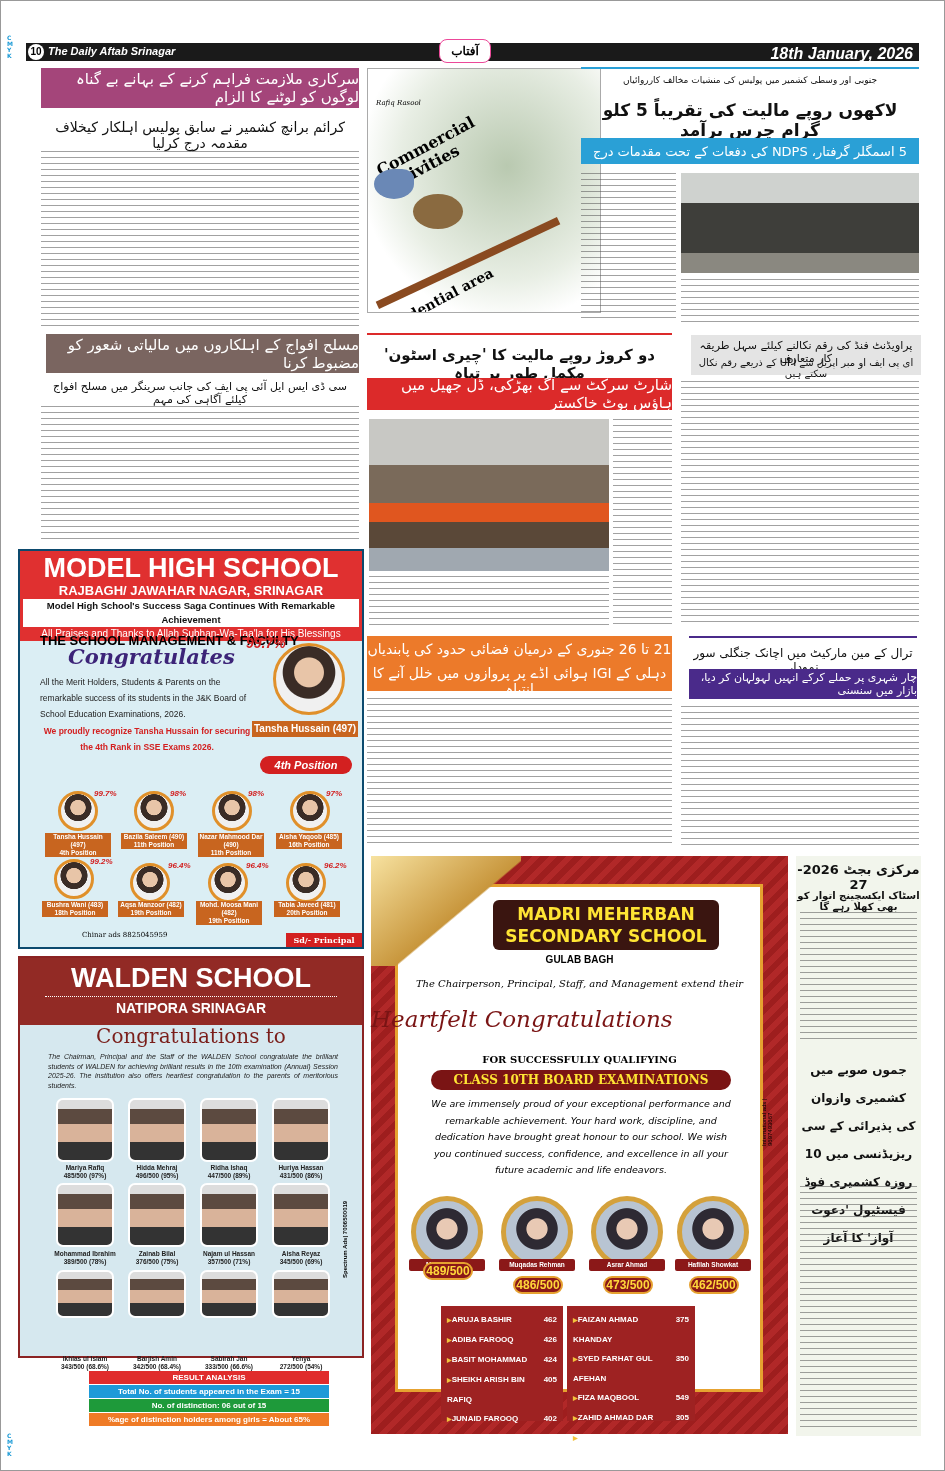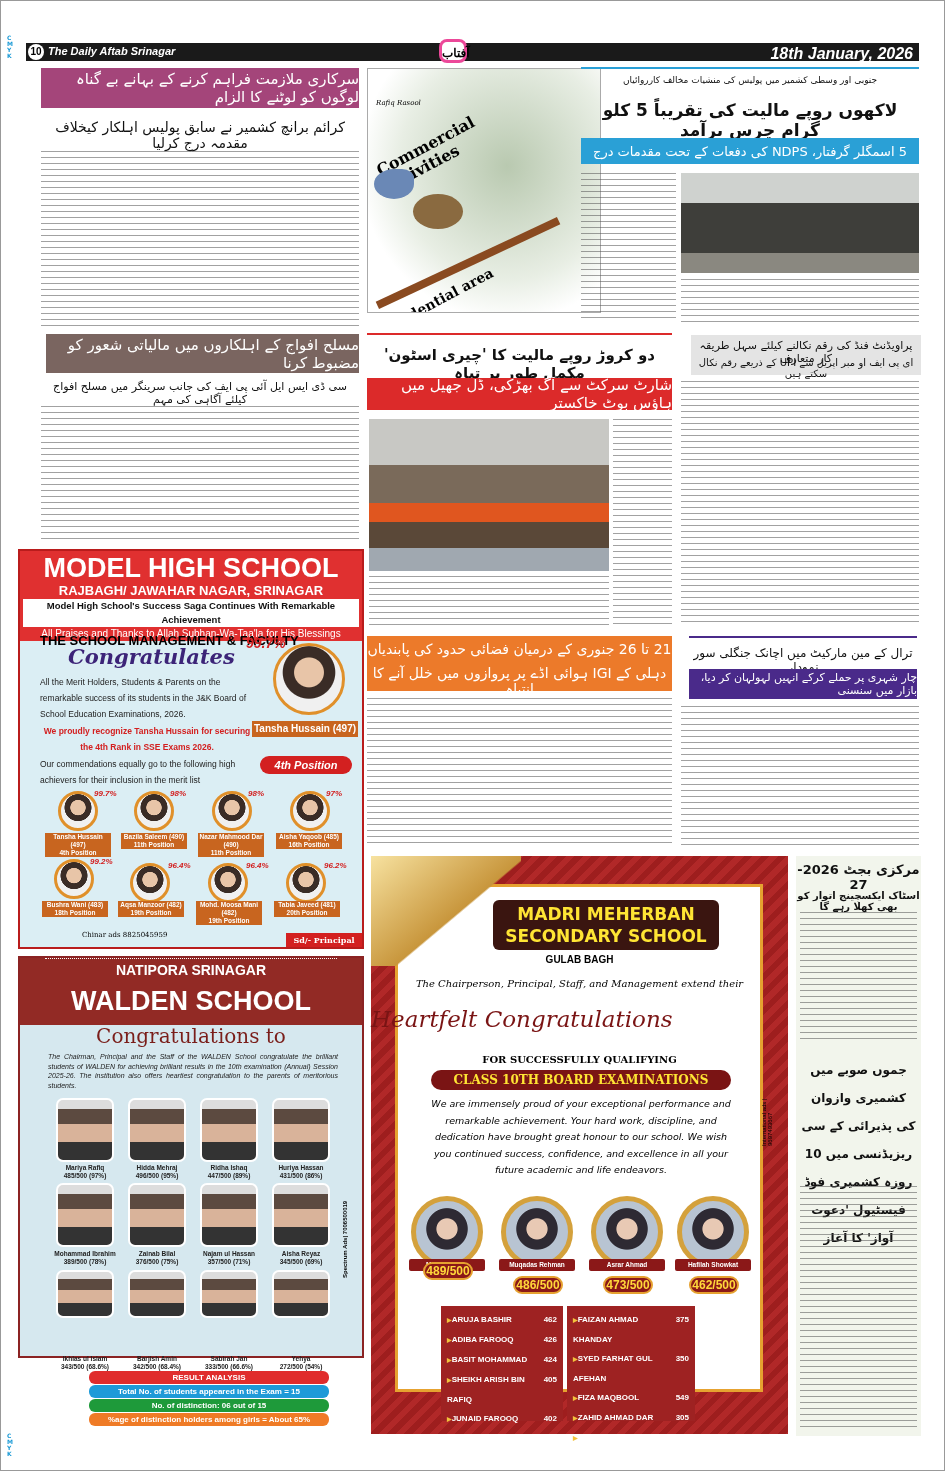--- a/index.html
+++ b/index.html
@@ -5,40 +5,40 @@
 *{box-sizing:border-box;margin:0;padding:0}
 body{width:945px;height:1471px;background:#fff;font-family:"DejaVu Sans",sans-serif;position:relative;overflow:hidden;border:1px solid #999}
 .abs{position:absolute}
 .txtlines{position:absolute;background:repeating-linear-gradient(180deg,#555 0 1px,transparent 1px 6px);opacity:.55}
 .cmyk{position:absolute;left:6px;width:8px;font-size:6px;line-height:6px;font-weight:bold;color:#1a9ad6}
 
 .mast{left:25px;top:42px;width:893px;height:18px;background:#1a1a1a;color:#fff;font-family:"Liberation Sans",sans-serif;font-weight:bold;font-style:italic;font-size:11px}
 .mast .pg{position:absolute;left:2px;top:1px;width:16px;height:16px;border-radius:50%;background:#fff;color:#000;font-size:10px;text-align:center;line-height:16px;font-style:normal}
 .mast .name{position:absolute;left:22px;top:2px}
 .mast .date{position:absolute;right:6px;top:2px;font-size:16px}
-.mast .logo{position:absolute;left:413px;top:-4px;width:28px;height:24px;border:3px solid #ec4899;background:#fff;color:#000;border-radius:8px;text-align:center;font-size:12px;line-height:22px;font-style:normal}
+.mast .logo{position:absolute;left:413px;top:-4px;width:52px;height:24px;border:1px solid #ec4899;background:#fff;color:#000;border-radius:8px;text-align:center;font-size:12px;line-height:22px;font-style:normal}
 .hband{position:absolute;color:#fff;font-size:15px;display:flex;align-items:center;justify-content:center;direction:rtl}
 .sub{position:absolute;font-size:13px;color:#111;text-align:center;direction:rtl}
 .photo{position:absolute;background:linear-gradient(160deg,#9a9a90,#5a5548 60%,#3e3a34)}
 
-.mhs{left:17px;top:548px;width:346px;height:400px;background:#dbeef4;border:2px solid #b91c1c}
+.mhs{left:17px;top:548px;width:346px;height:400px;background:#dbeef4;border:2px solid #0c4a6e}
 .mhs .top{background:#e03030;color:#fff;text-align:center;padding-top:2px}
 .mhs .t1{font-family:"Liberation Sans",sans-serif;font-weight:bold;font-size:27px;line-height:30px}
 .mhs .t2{font-family:"Liberation Sans",sans-serif;font-weight:bold;font-size:13px;line-height:16px}
 .mhs .t3{background:#fff;color:#111;font-family:"Liberation Sans",sans-serif;font-weight:bold;font-size:9.5px;line-height:14px;margin:0 3px}
 .mhs .t4{font-family:"Liberation Sans",sans-serif;font-size:10px;line-height:14px}
 .circ{position:absolute;border-radius:50%;border:3px solid #e0902a;background:radial-gradient(circle at 50% 40%,#e8c5a8 0 28%,#3a2c26 30% 50%,#f0f0f0 52%)}
 .rib{position:absolute;background:#c8651f;color:#fff;font-family:"Liberation Sans",sans-serif;font-size:6.5px;line-height:8px;text-align:center;font-weight:bold}
 .pct{position:absolute;color:#d32020;font-family:"Liberation Sans",sans-serif;font-weight:bold;font-style:italic;font-size:8px}
 
 .wal{left:17px;top:955px;width:346px;height:402px;background:#d6e8ef;border:2px solid #8b2323}
 .wal .top{background:#922a25;color:#fff;text-align:center;height:67px}
 .card{position:absolute;width:58px;height:64px;border-radius:7px;background:linear-gradient(180deg,#ddd 0 15%,#5c4a40 15% 40%,#d9b39a 40% 70%,#333 70%);border:2px solid #fff}
 .cname{position:absolute;width:80px;text-align:center;font-family:"Liberation Sans",sans-serif;font-weight:bold;font-size:6.5px;line-height:8px;color:#222}
-.pill{position:absolute;left:70px;width:240px;height:13px;border-radius:6px;color:#fff;text-align:center;font-family:"Liberation Sans",sans-serif;font-weight:bold;font-size:8px;line-height:13px}
+.pill{position:absolute;left:70px;width:240px;height:13px;border-radius:0;color:#fff;text-align:center;font-family:"Liberation Sans",sans-serif;font-weight:bold;font-size:8px;line-height:13px}
 
 .mm{left:370px;top:855px;width:417px;height:578px;background:repeating-linear-gradient(135deg,#9e1e1e 0 6px,#b12828 6px 12px)}
 .mm .inner{position:absolute;left:24px;top:28px;width:368px;height:508px;background:#fff;border:3px solid #e6a230}
 .mm .gold{position:absolute;left:0;top:0;width:150px;height:110px;background:linear-gradient(140deg,#f7e2a0,#c8963c 55%,transparent 56%)}
 .mm .title{position:absolute;left:122px;top:44px;width:226px;height:50px;background:#3a1510;border-radius:6px;color:#ffe534;text-align:center;font-family:"DejaVu Sans",sans-serif;font-weight:bold;font-size:17px;line-height:22px;padding-top:3px}
 .mmc{position:absolute;width:72px;height:72px;border-radius:50%;border:5px solid #d4a13c;background:radial-gradient(circle at 50% 45%,#e8c9b4 0 22%,#2e2a33 24% 44%,#b8c4d2 46%)}
 .mmname{position:absolute;width:76px;height:12px;background:#8b1818;color:#fff;font-family:"Liberation Sans",sans-serif;font-weight:bold;font-size:6.5px;line-height:12px;text-align:center;border-radius:2px}
 .mmscore{position:absolute;width:50px;height:18px;background:#8b1818;border:2px solid #e6a230;border-radius:9px;color:#ffd83a;font-family:"Liberation Sans",sans-serif;font-weight:bold;font-size:12px;line-height:14px;text-align:center}
 .list{position:absolute;top:1305px;height:115px;background:#9e2222;padding:4px 6px;font-family:"Liberation Sans",sans-serif;font-weight:bold;font-size:8px;color:#fff}
 .list .row{display:flex;justify-content:space-between;line-height:19px}
@@ -118,21 +118,20 @@
   <div class="top">
     <div class="t1">MODEL HIGH SCHOOL</div>
     <div class="t2">RAJBAGH/ JAWAHAR NAGAR, SRINAGAR</div>
     <div class="t3">Model High School's Success Saga Continues With Remarkable Achievement</div>
     <div class="t4">All Praises and Thanks to Allah Subhan-Wa-Taa'la for His Blessings</div>
   </div>
   <div class="abs" style="left:20px;top:82px;font-family:'Liberation Sans',sans-serif;font-weight:bold;font-size:13px">THE SCHOOL MANAGEMENT &amp; FACULTY</div>
   <div class="abs" style="left:48px;top:93px;font-family:'DejaVu Serif',serif;font-weight:bold;font-style:italic;font-size:21px;color:#3c2478">Congratulates</div>
   <div class="abs" style="left:20px;top:123px;width:214px;font-family:'Liberation Sans',sans-serif;font-size:8.5px;line-height:16px;color:#222">All the Merit Holders, Students &amp; Parents on the remarkable success of its students in the J&amp;K Board of School Education Examinations, 2026.</div>
   <div class="abs" style="left:20px;top:172px;width:214px;font-family:'Liberation Sans',sans-serif;font-size:8.5px;line-height:16px;color:#d32020;font-weight:bold;text-align:center">We proudly recognize Tansha Hussain for securing the 4th Rank in SSE Exams 2026.</div>
-  <div class="abs" style="left:20px;top:205px;width:214px;font-family:'Liberation Sans',sans-serif;font-size:8.5px;line-height:16px;color:#222">Our commendations equally go to the following high achievers for their inclusion in the merit list</div>
   <div class="pct" style="left:226px;top:84px;font-size:14px">99.7%</div>
   <div class="circ" style="left:253px;top:92px;width:72px;height:72px"></div>
   <div class="rib" style="left:232px;top:170px;width:106px;height:16px;font-size:10px;line-height:16px">Tansha Hussain (497)</div>
   <div class="abs" style="left:240px;top:205px;width:92px;height:18px;border-radius:9px;background:#d32020;color:#fff;text-align:center;font-family:'Liberation Sans',sans-serif;font-weight:bold;font-style:italic;font-size:11px;line-height:18px">4th Position</div>
 
   <div class="circ" style="left:38px;top:240px;width:40px;height:40px"></div>
   <div class="pct" style="left:74px;top:238px">99.7%</div>
   <div class="rib" style="left:25px;top:282px;width:66px">
       <div>Tansha Hussain (497)</div>
       <div>4th Position</div>
@@ -186,22 +185,22 @@
       <div>Tabia Javeed (481)</div>
       <div>20th Position</div>
     </div>
 
   <div class="abs" style="left:62px;top:380px;font-family:'DejaVu Serif',serif;font-size:7px">Chinar ads 8825045959</div>
   <div class="abs" style="right:0;bottom:0;width:76px;height:14px;background:#d32020;color:#fff;font-family:'DejaVu Serif',serif;font-weight:bold;font-size:8px;line-height:14px;text-align:center">Sd/- Principal</div>
 </div>
 
 <div class="abs wal">
   <div class="top">
+    <div style="font-family:'Liberation Sans',sans-serif;font-weight:bold;font-size:27px;line-height:36px;padding-top:2px">WALDEN SCHOOL</div>
     <div style="border-top:1px dotted #fff;margin:0 25px;font-family:'Liberation Sans',sans-serif;font-weight:bold;font-size:14px;line-height:22px">NATIPORA SRINAGAR</div>
-    <div style="font-family:'Liberation Sans',sans-serif;font-weight:bold;font-size:27px;line-height:36px;padding-top:2px">WALDEN SCHOOL</div>
   </div>
   <div class="abs" style="left:0;top:66px;width:342px;text-align:center;font-family:'DejaVu Serif',serif;font-size:20px;color:#7a1e1a">Congratulations to</div>
   <div class="abs" style="left:28px;top:94px;width:290px;font-family:'Liberation Sans',sans-serif;font-style:italic;font-size:7px;line-height:9.5px;color:#222;text-align:justify">The Chairman, Principal and the Staff of the WALDEN School congratulate the brilliant students of WALDEN for achieving brilliant results in the 10th examination (Annual) Session 2025-26. The institution also offers heartiest congratulation to the parents of meritorious students.</div>
 
   <div class="card" style="left:36px;top:140px"></div>
   <div class="card" style="left:108px;top:140px"></div>
   <div class="card" style="left:180px;top:140px"></div>
   <div class="card" style="left:252px;top:140px"></div>
   <div class="cname" style="left:25px;top:206px">
       <div>Mariya Rafiq</div>

